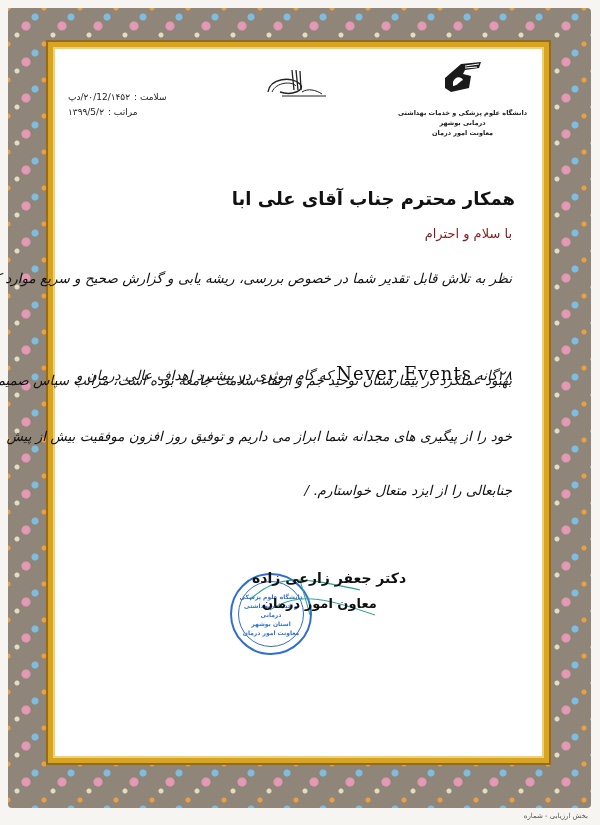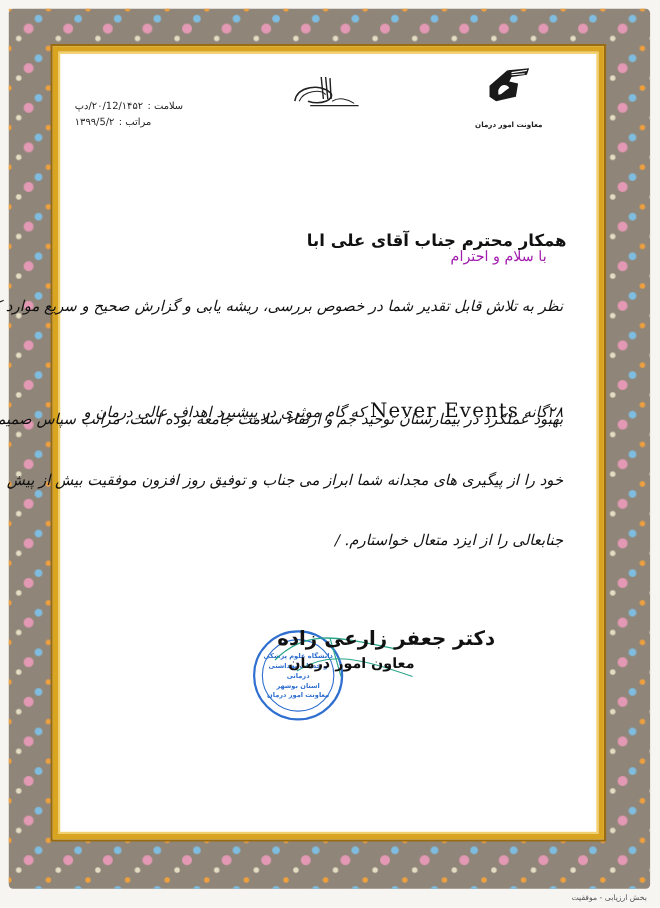--- a/index.html
+++ b/index.html
@@ -47,25 +47,25 @@
   }
   .logo-block {
     position:absolute; left:395px; top:58px; width:135px; text-align:center;
   }
   .logo-mark { width:44px; height:38px; margin:0 auto 8px; }
   .uni-name { font-size:6.5px; font-weight:bold; color:#222; line-height:10px; }
   .uni-sub { font-size:6.5px; font-weight:bold; color:#222; line-height:10px; }
   
   .salutation {
     position:absolute; right:85px; top:188px;
-    font-size:15px; font-weight:bold; color:#111;margin-top:22px;
+    font-size:18px; font-weight:bold; color:#111;
   }
   .greeting {
-    position:absolute; right:103px; top:226px;
-    font-size:13px; color:#a21caf;
+    position:absolute; right:88px; top:226px;
+    font-size:13px; color:#7f1d1d;
   }
   .body-line {
     position:absolute; right:88px; width:420px;
     font-family:"DejaVu Serif", serif; font-style:italic;
     font-size:13.5px; color:#111; text-align:justify; text-align-last:justify;
     white-space:nowrap;
   }
   .never-events {
     font-family:"DejaVu Serif", serif; font-style:normal; font-size:18px;
     letter-spacing:1px; direction:ltr; unicode-bidi:isolate; margin:0 4px;
@@ -76,21 +76,21 @@
     position:absolute; left:230px; top:573px; width:82px; height:82px;
     border:2px solid #2f6fd0; border-radius:50%;
     box-sizing:border-box; color:#2f6fd0;
   }
   .stamp-inner {
     position:absolute; inset:6px; border:1px solid #2f6fd0; border-radius:50%;
     display:flex; flex-direction:column; align-items:center; justify-content:center;
     font-size:6px; font-weight:bold; line-height:9px; text-align:center;
   }
   .signer-name {
-    position:absolute; left:252px; top:570px; font-size:18px; font-weight:bold; color:#111;
+    position:absolute; left:252px; top:570px; font-size:14px; font-weight:bold; color:#111;
   }
   .signer-title {
     position:absolute; left:262px; top:596px; font-size:13px; font-weight:bold; color:#111;text-align:center;
   }
   .signature-stroke {
     position:absolute; left:240px; top:560px; width:140px; height:70px;
   }
   .footer-note {
     position:absolute; right:12px; top:812px; font-size:7px; color:#555;
   }
@@ -120,45 +120,46 @@
   <path d="M20 28 L64 28" stroke="#222" stroke-width="1.2"></path>
   <path d="M40 24 C46 20, 54 22, 60 26" fill="none" stroke="#222" stroke-width="1"></path>
 </svg>
 
 <div class="logo-block rtl">
   <svg class="logo-mark" viewBox="0 0 44 38">
     <path d="M4 20 L20 6 L40 4 L38 10 L24 12 L22 16 L30 18 L28 30 L10 34 L4 30 Z" fill="#1a1a1a"></path>
     <path d="M12 24 C14 18, 20 18, 22 22 C18 24, 16 28, 12 28 Z" fill="#fff"></path>
     <path d="M24 8 L38 6 M24 10 L36 9" stroke="#fff" stroke-width="1"></path>
   </svg>
+  <div class="uni-name">دانشگاه علوم پزشکی و خدمات بهداشتی درمانی بوشهر</div>
   <div class="uni-sub">معاونت امور درمان</div>
 </div>
 
 <div class="salutation rtl">همکار محترم جناب آقای علی ابا</div>
 <div class="greeting rtl">با سلام و احترام</div>
 
 <div class="body-line rtl" style="top:270px;">نظر به تلاش قابل تقدیر شما در خصوص بررسی، ریشه یابی و گزارش صحیح و سریع موارد کدهای</div>
 <div class="body-line rtl" style="top:323px;margin-top:40px;">
   <span>۲۸گانه</span><span class="never-events">Never Events</span><span>که گام موثری در پیشبرد اهداف عالی درمان و</span>
 </div>
 <div class="body-line rtl" style="top:372px;">بهبود عملکرد در بیمارستان توحید جم و ارتقاء سلامت جامعه بوده است، مراتب سپاس صمیمانه</div>
-<div class="body-line rtl" style="top:428px;">خود را از پیگیری های مجدانه شما ابراز می جناب و توفیق روز افزون موفقیت بیش از پیش</div>
+<div class="body-line rtl" style="top:428px;">خود را از پیگیری های مجدانه شما ابراز می داریم و توفیق روز افزون موفقیت بیش از پیش</div>
 <div class="body-line rtl last-line" style="top:482px;">جنابعالی را از ایزد متعال خواستارم. /</div>
 
 <div class="stamp">
   <div class="stamp-inner rtl">
     <span>دانشگاه علوم پزشکی</span>
     <span>و خدمات بهداشتی درمانی</span>
     <span>استان بوشهر</span>
     <span>معاونت امور درمان</span>
   </div>
 </div>
 
 <svg class="signature-stroke" viewBox="0 0 140 70">
   <path d="M10 40 C40 10, 70 20, 120 30" fill="none" stroke="#2aa58a" stroke-width="1.2"></path>
   <path d="M30 50 C60 30, 90 40, 135 55" fill="none" stroke="#2aa58a" stroke-width="1"></path>
   <path d="M60 20 L70 55" fill="none" stroke="#2aa58a" stroke-width="1"></path>
 </svg>
 
 <div class="signer-name rtl">دکتر جعفر زارعی زاده</div>
 <div class="signer-title rtl">معاون امور درمان</div>
 
-<div class="footer-note rtl">بخش ارزیابی - موفقیت</div>
+<div class="footer-note rtl">بخش ارزیابی - شماره</div>
 
 </body></html>

